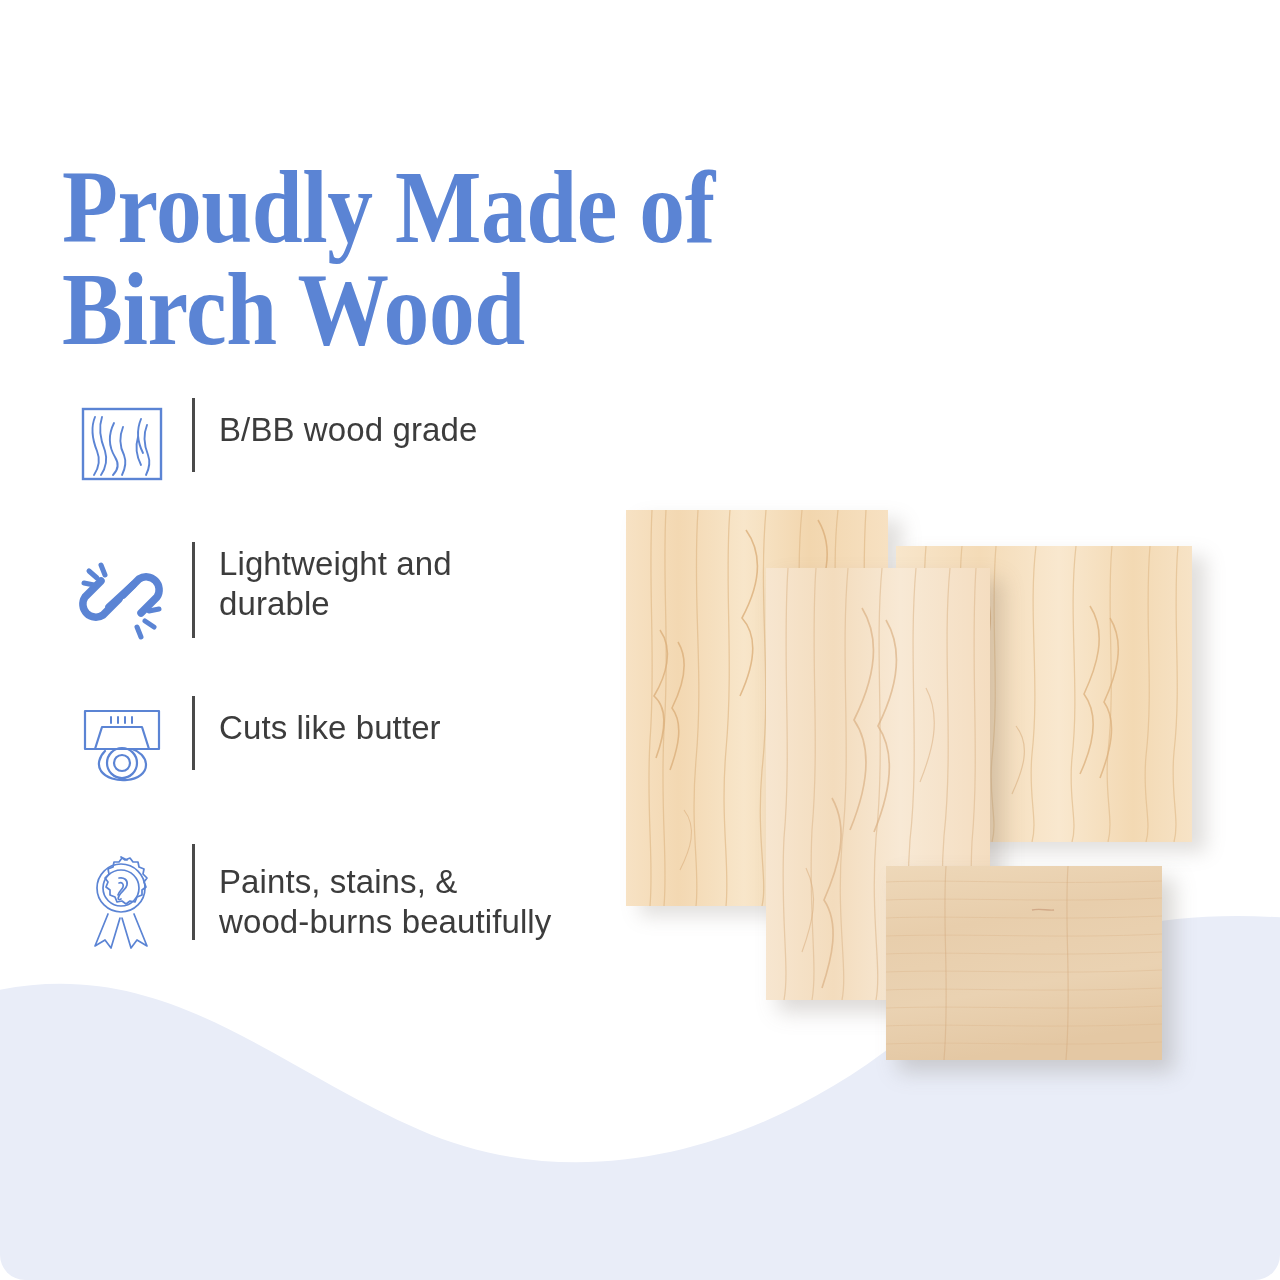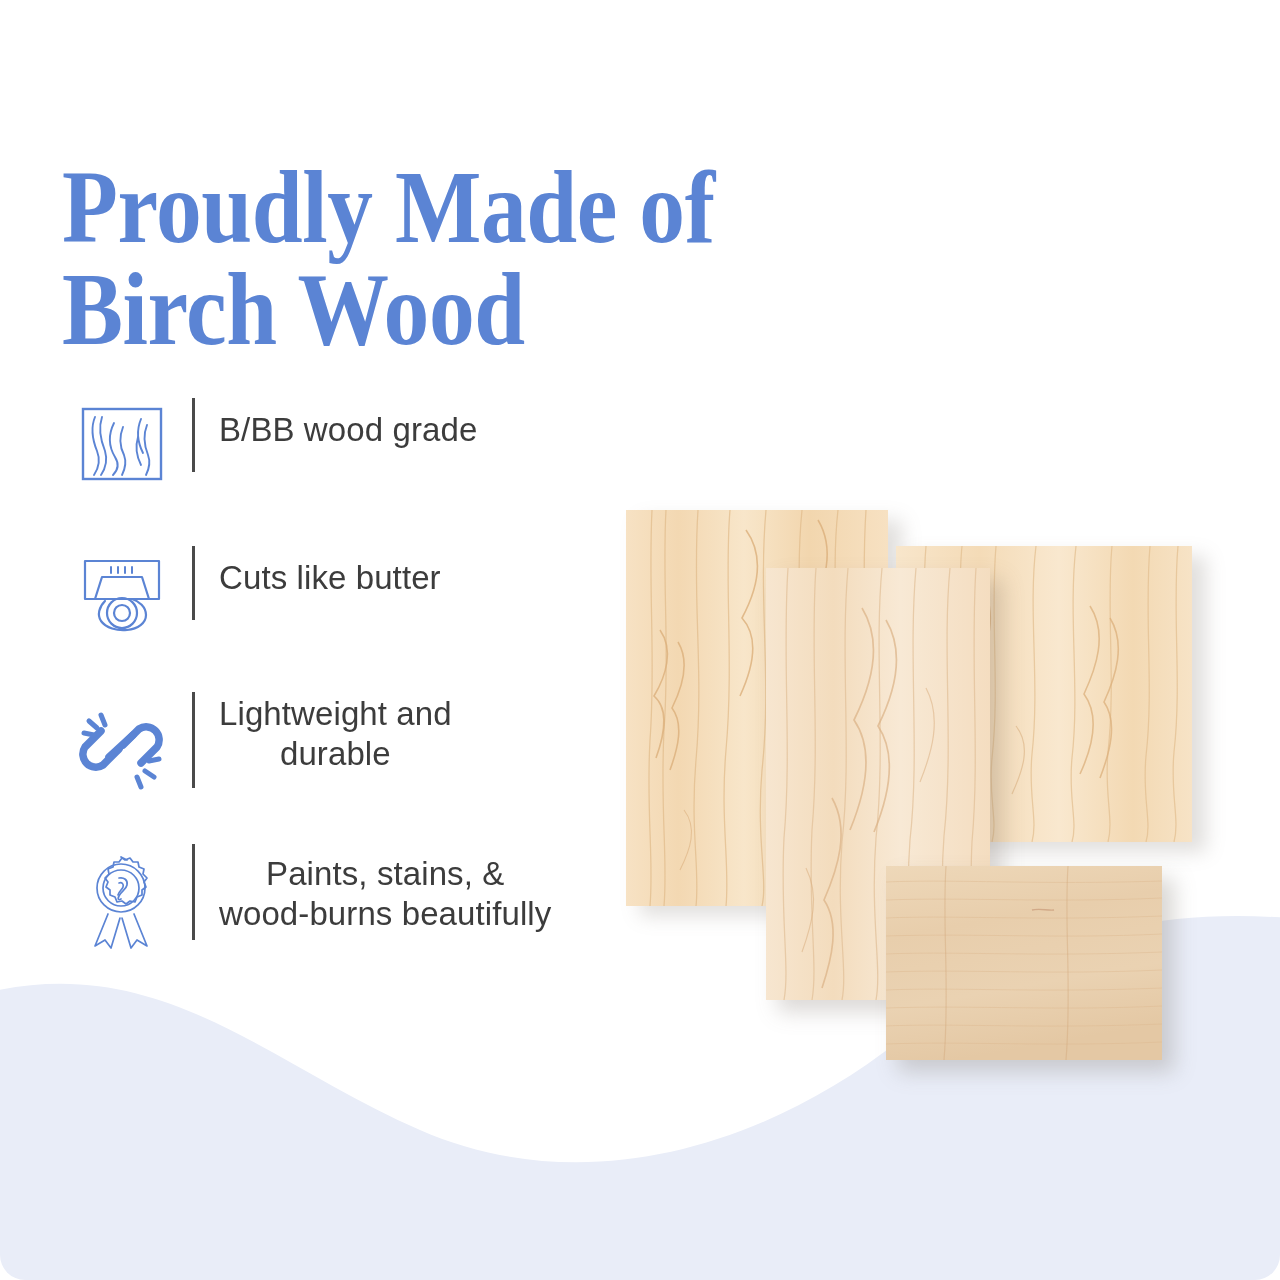--- a/index.html
+++ b/index.html
@@ -30,21 +30,20 @@
     white-space:pre-line;
   }
 
   
   .features{position:absolute;left:70px;top:386px;width:640px;z-index:6;}
   .feature-row{
     position:relative;
     display:flex;
     align-items:flex-start;
     height:150px;
-    text-align:center;
   }
   .feature-icon{
     width:104px;height:104px;
     flex:0 0 104px;
     display:flex;align-items:center;justify-content:center;
   }
   .feature-icon svg{display:block;}
   .feature-divider{
     flex:0 0 auto;
     width:3px;
@@ -73,21 +72,21 @@
   .r2 .feature-icon{margin-top:4px;}
   .r2 .feature-divider{height:74px;margin-top:10px;}
   .r2 .feature-label{margin-top:20px;}
 
   .r3 .feature-icon{margin-top:10px;}
   .r3 .feature-divider{height:96px;margin-top:6px;}
   .r3 .feature-label{margin-top:6px;}
 
   .r4 .feature-icon{margin-top:14px;}
   .r4 .feature-divider{height:96px;margin-top:8px;}
-  .r4 .feature-label{margin-top:16px;}
+  .r4 .feature-label{margin-top:24px;}
 
   
   .panels{position:absolute;left:0;top:0;width:1280px;height:1280px;z-index:4;pointer-events:none;}
   .panel{position:absolute;overflow:hidden;}
   .panel .grain{position:absolute;inset:0;}
 
   #panel-back-left{
     left:626px;top:510px;width:262px;height:396px;
     box-shadow:14px 10px 18px rgba(120,110,100,0.22);
   }
@@ -276,20 +275,50 @@
             <path d="M66,22 C61,34 63,46 68,56"></path>
             <path d="M72,28 C68,38 69,48 73,58 C76,66 74,72 71,78"></path>
             <path d="M63,40 C60,50 62,60 66,68"></path>
           </g>
         </svg>
       </span>
       <span class="feature-divider"></span>
       <span class="feature-label">B/BB wood grade</span>
     </div>
 
+    <div class="feature-row r3">
+      <span class="feature-icon">
+        <svg width="94" height="94" viewBox="0 0 94 94" aria-hidden="true">
+          <g stroke="#5b84d4" fill="none" stroke-linecap="round" stroke-linejoin="round">
+
+            <path d="M48,44 L64,28 A13,13 0 0 1 82,46 L66,62" stroke-width="7.5"></path>
+
+            <path d="M44,48 L28,64 A13,13 0 0 1 10,46 L26,30" stroke-width="7.5"></path>
+
+            <path d="M34,56 L58,34" stroke-width="7.5"></path>
+
+            <g stroke-width="5">
+              <path d="M26,14 L30,24"></path>
+              <path d="M14,20 L22,27"></path>
+              <path d="M9,32 L19,34"></path>
+            </g>
+
+            <g stroke-width="5">
+              <path d="M74,60 L84,58"></path>
+              <path d="M70,70 L79,76"></path>
+              <path d="M62,76 L66,86"></path>
+            </g>
+          </g>
+        </svg>
+      </span>
+      <span class="feature-divider"></span>
+      <span class="feature-label">Lightweight and
+durable</span>
+    </div>
+
     <div class="feature-row r2">
       <span class="feature-icon">
         <svg width="94" height="94" viewBox="0 0 94 94" aria-hidden="true">
           <g stroke="#5b84d4" stroke-width="2.2" fill="none" stroke-linecap="round" stroke-linejoin="round">
             <path d="M10,16 L84,16 L84,54 L10,54 Z"></path>
             <path d="M27,32 L67,32 L74,54 L20,54 Z"></path>
             <g stroke-width="2">
               <path d="M36,22 L36,28"></path>
               <path d="M43,22 L43,28"></path>
               <path d="M50,22 L50,28"></path>
@@ -298,50 +327,20 @@
             <path d="M30,56 C24,62 22,70 26,76 C31,83 42,86 52,85 C63,84 71,78 71,70 C71,62 64,56 57,54"></path>
             <circle cx="47" cy="68" r="15"></circle>
             <circle cx="47" cy="68" r="8"></circle>
           </g>
         </svg>
       </span>
       <span class="feature-divider"></span>
       <span class="feature-label">Cuts like butter</span>
     </div>
 
-    <div class="feature-row r3">
-      <span class="feature-icon">
-        <svg width="94" height="94" viewBox="0 0 94 94" aria-hidden="true">
-          <g stroke="#5b84d4" fill="none" stroke-linecap="round" stroke-linejoin="round">
-
-            <path d="M48,44 L64,28 A13,13 0 0 1 82,46 L66,62" stroke-width="7.5"></path>
-
-            <path d="M44,48 L28,64 A13,13 0 0 1 10,46 L26,30" stroke-width="7.5"></path>
-
-            <path d="M34,56 L58,34" stroke-width="7.5"></path>
-
-            <g stroke-width="5">
-              <path d="M26,14 L30,24"></path>
-              <path d="M14,20 L22,27"></path>
-              <path d="M9,32 L19,34"></path>
-            </g>
-
-            <g stroke-width="5">
-              <path d="M74,60 L84,58"></path>
-              <path d="M70,70 L79,76"></path>
-              <path d="M62,76 L66,86"></path>
-            </g>
-          </g>
-        </svg>
-      </span>
-      <span class="feature-divider"></span>
-      <span class="feature-label">Lightweight and
-durable</span>
-    </div>
-
     <div class="feature-row r4">
       <span class="feature-icon">
         <svg width="94" height="100" viewBox="0 0 94 100" aria-hidden="true">
           <g stroke="#5b84d4" fill="none" stroke-width="1.7" stroke-linecap="round" stroke-linejoin="round">
 
             <path d="M33,62 L20,94 L30,88 L36,96 L45,66"></path>
             <path d="M59,62 L72,94 L62,88 L56,96 L47,66"></path>
 
             <path d="M46,5
                      l4,3 l5,-2 l3,4 l5,0 l1,5 l5,2 l-1,5 l4,4 l-3,4 l2,5 l-4,3 l0,5 l-5,2 l-2,5 l-5,-1 l-4,3 l-4,-3 l-5,1 l-2,-5 l-5,-2 l0,-5 l-4,-3 l2,-5 l-3,-4 l4,-4 l-1,-5 l5,-2 l1,-5 l5,0 l3,-4 l5,2 Z"></path>

